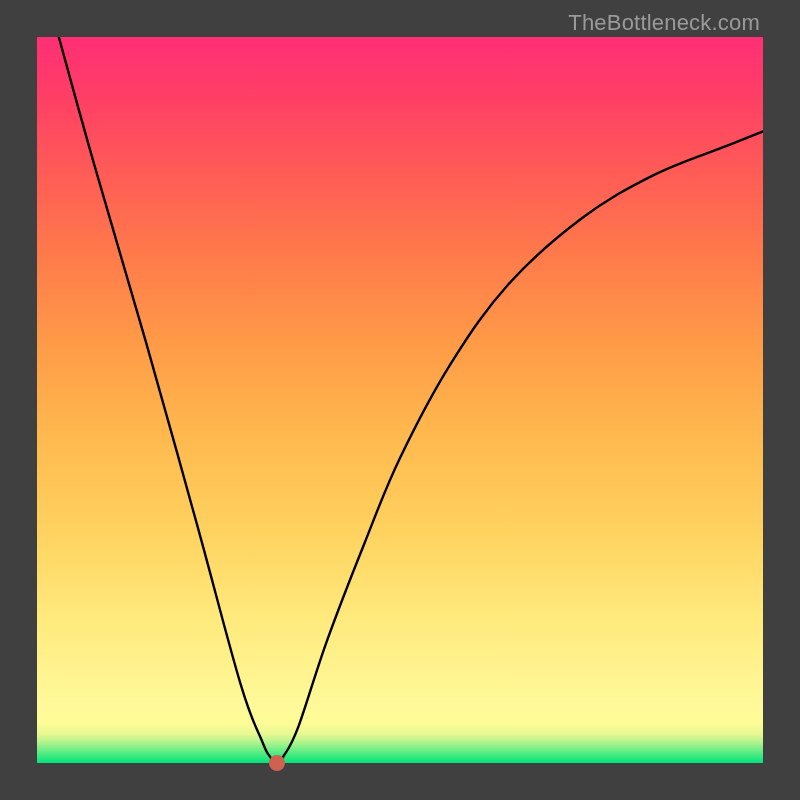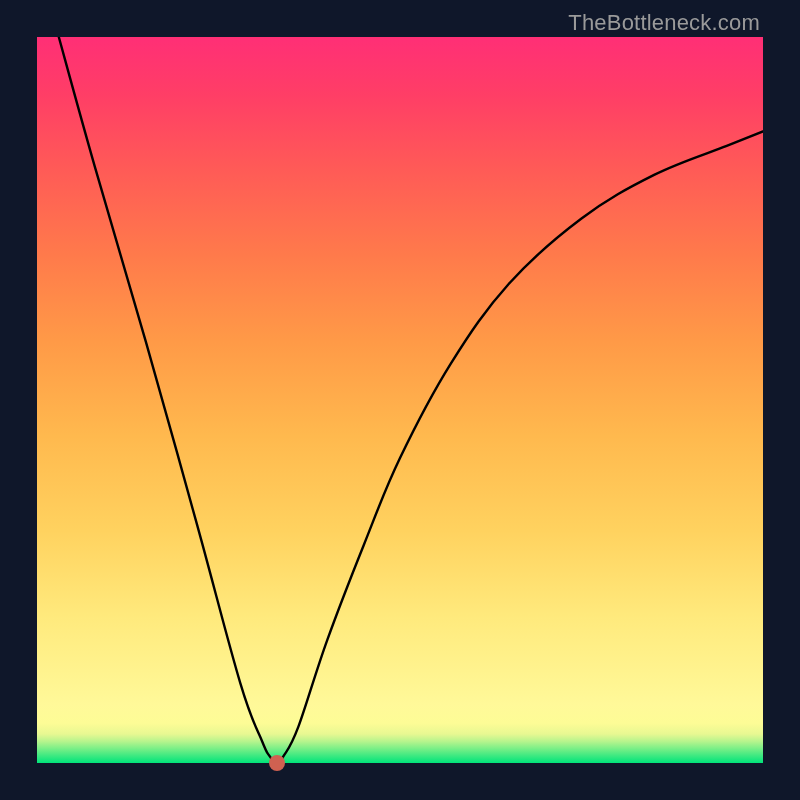--- a/index.html
+++ b/index.html
@@ -9,21 +9,21 @@
     height: 800px;
     overflow: hidden;
     background: #000;
     font-family: Arial, Helvetica, sans-serif;
   }
   .frame {
     position: absolute;
     left: 0; top: 0;
     width: 800px;
     height: 800px;
-    background: #0f172a;
+    background: #404040;
   }
   .plot-area {
     position: absolute;
     left: 37px;
     top: 37px;
     width: 726px;
     height: 726px;
     
     background: linear-gradient(to top,
       #00e47a 0%,

